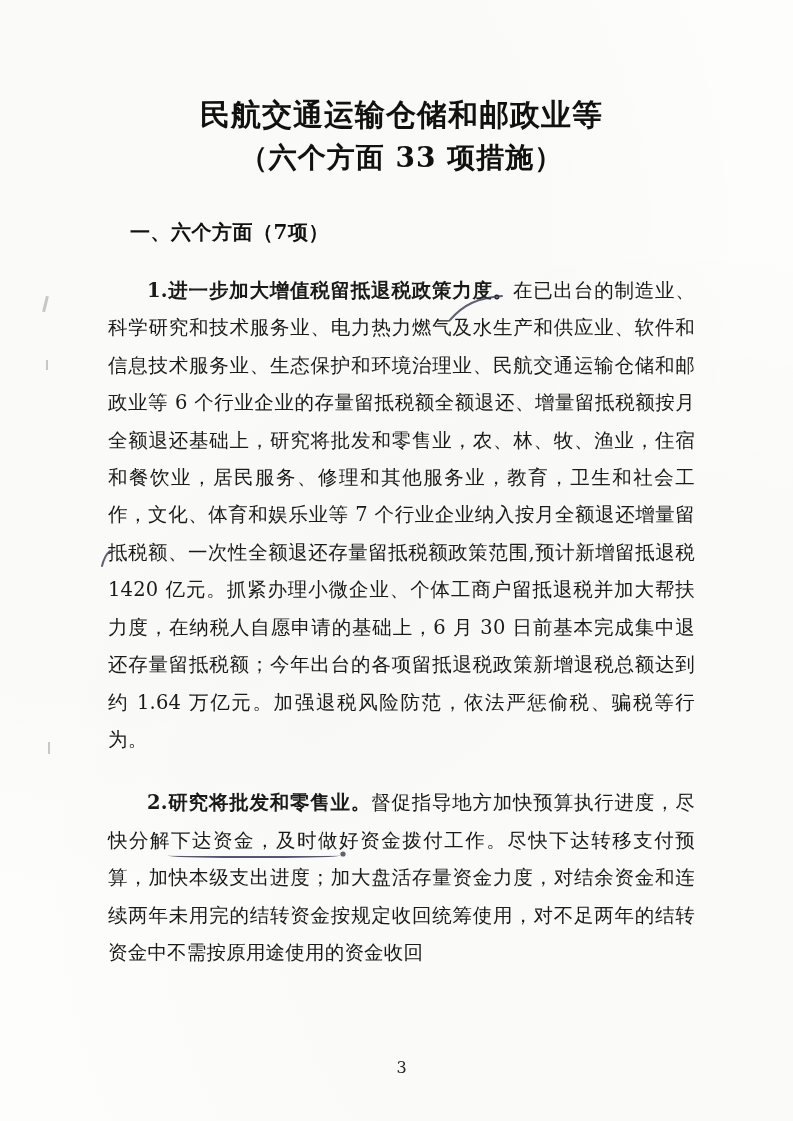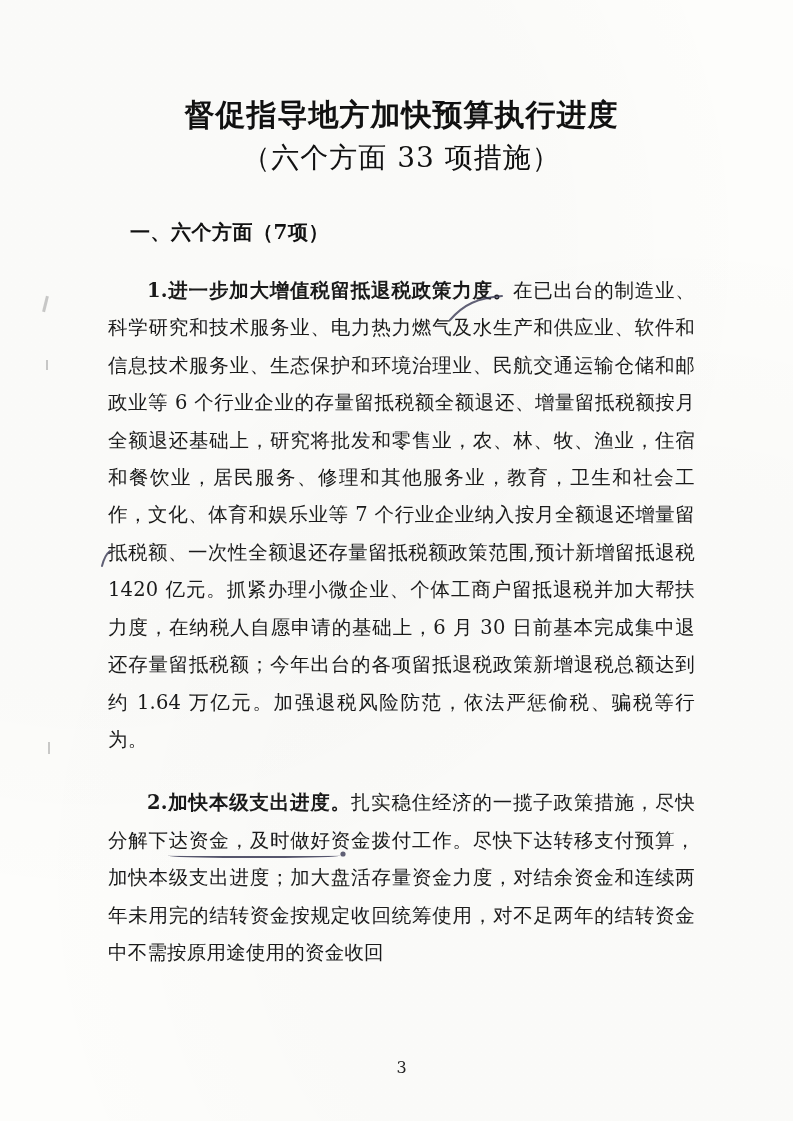--- a/index.html
+++ b/index.html
@@ -39,21 +39,21 @@
     font-weight: bold;
     letter-spacing: 1px;
     line-height: 1.28;
     color: #111;
     font-family: "DejaVu Serif", "Liberation Serif", serif;
   }
   .doc-subtitle {
     margin: 0;
     text-align: center;
     font-size: 28px;
-    font-weight: normal;
+    font-weight: bold;
     letter-spacing: 1px;
     line-height: 1.3;
     padding-top: 6px;
     color: #111;
   }
   .section-heading {
     margin: 0;
     padding-top: 42px;
     padding-left: 34px;
     font-size: 20px;
@@ -103,31 +103,31 @@
     background: #8a8a8a;
     opacity: 0.45;
   }
 </style>
 </head>
 <body>
 
 <div class="page">
   <div class="page-inner">
 
-    <h1 class="doc-title">督促指导地方加快预算执行进度</h1>
+    <h1 class="doc-title">民航交通运输仓储和邮政业等</h1>
     <h2 class="doc-subtitle">（六个方面 33 项措施）</h2>
 
     <h3 class="section-heading">一、六个方面（7项）</h3>
 
     <p class="body-para">
       <span class="run-bold">1.</span><span class="run-bold">进一步加大增值税留抵退税政策力度。</span><span>在已出台的制造业、科学研究和技术服务业、电力热力燃气及水生产和供应业、软件和信息技术服务业、生态保护和环境治理业、民航交通运输仓储和邮政业等 6 个行业企业的存量留抵税额全额退还、增量留抵税额按月全额退还基础上，研究将批发和零售业，农、林、牧、渔业，住宿和餐饮业，居民服务、修理和其他服务业，教育，卫生和社会工作，文化、体育和娱乐业等 7 个行业企业纳入按月全额退还增量留抵税额、一次性全额退还存量留抵税额政策范围,预计新增留抵退税 1420 亿元。抓紧办理小微企业、个体工商户留抵退税并加大帮扶力度，在纳税人自愿申请的基础上，6 月 30 日前基本完成集中退还存量留抵税额；今年出台的各项留抵退税政策新增退税总额达到约 1.64 万亿元。加强退税风险防范，依法严惩偷税、骗税等行为。</span>
     </p>
 
     <p class="body-para">
-      <span class="run-bold">2.</span><span class="run-bold">加快本级支出进度。</span><span>扎实稳住经济的一揽子政策措施，尽快分解下达资金，及时做好资金拨付工作。尽快下达转移支付预算，加快本级支出进度；加大盘活存量资金力度，对结余资金和连续两年未用完的结转资金按规定收回统筹使用，对不足两年的结转资金中不需按原用途使用的资金收回</span>
+      <span class="run-bold">2.</span><span class="run-bold">研究将批发和零售业。</span><span>督促指导地方加快预算执行进度，尽快分解下达资金，及时做好资金拨付工作。尽快下达转移支付预算，加快本级支出进度；加大盘活存量资金力度，对结余资金和连续两年未用完的结转资金按规定收回统筹使用，对不足两年的结转资金中不需按原用途使用的资金收回</span>
     </p>
 
     <div class="page-number">3</div>
   </div>
 
   <div class="ink-underline" style="left:168px; top:852px; width:172px; height:4px;"></div>
 
   <svg class="ink-mark" style="left:448px; top:294px;" width="60" height="30" viewBox="0 0 60 30">
     <path d="M2 26 C 16 10, 30 4, 54 2" stroke="#3a3a55" stroke-width="2" fill="none" stroke-linecap="round"></path>
   </svg>

